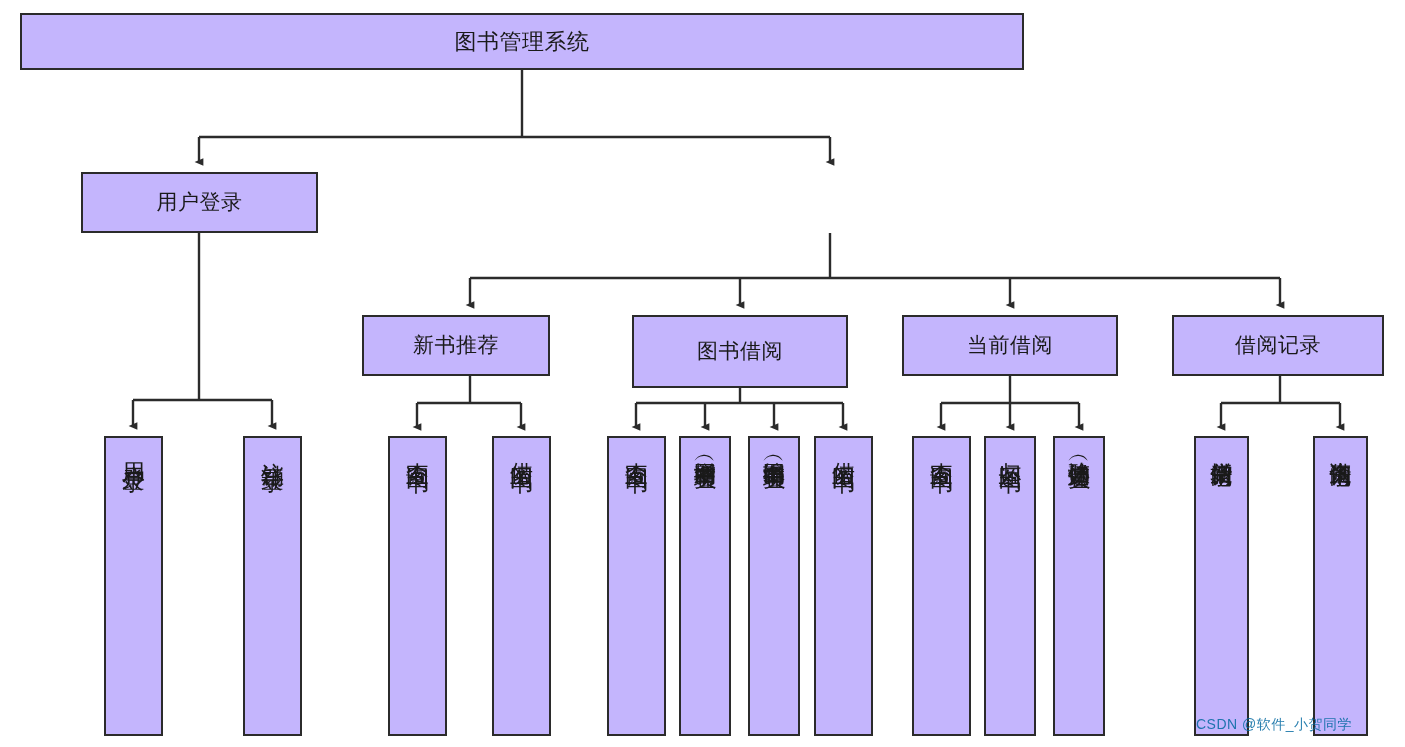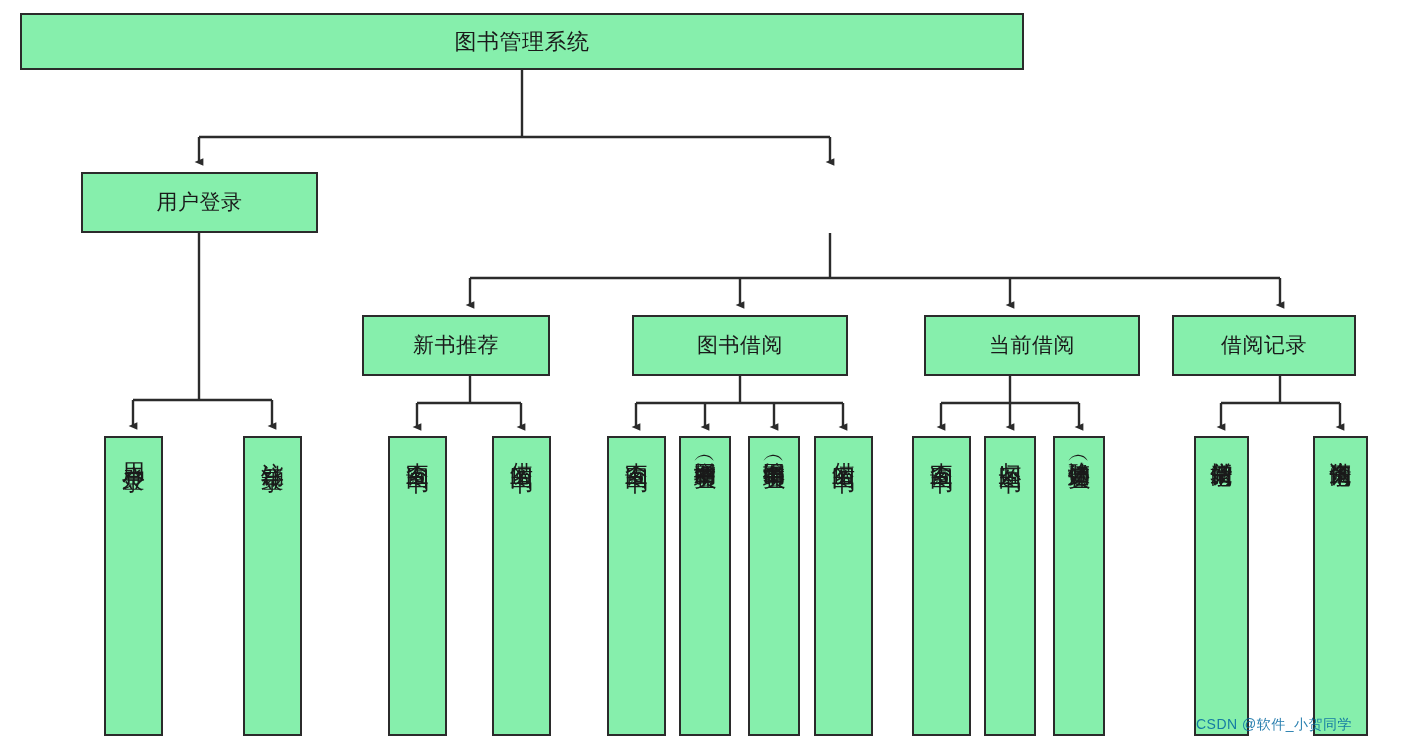--- a/index.html
+++ b/index.html
@@ -23,21 +23,21 @@
     left: 0;
     top: 0;
     width: 1405px;
     height: 747px;
     pointer-events: none;
   }
   .node {
     position: absolute;
     box-sizing: border-box;
     border: 2px solid #2b2b2b;
-    background: #86efac;
+    background: #c4b5fd;
     display: flex;
     align-items: center;
     justify-content: center;
     color: #1a1a1a;
     text-align: left;
     line-height: 1.18;
   }
   .node .lbl {
     display: block;
     letter-spacing: 0.5px;
@@ -137,29 +137,29 @@
 
   <div class="node h" style="left:81px; top:172px; width:237px; height:61px;">
     <span class="lbl">用户登录</span>
   </div>
 
 
   <div class="node h" style="left:362px; top:315px; width:188px; height:61px;">
     <span class="lbl">新书推荐</span>
   </div>
 
-  <div class="node h" style="left:632px; top:315px; width:216px; height:61px;">
+  <div class="node h" style="left:632px; top:315px; width:216px; height:73px;">
     <span class="lbl">图书借阅</span>
   </div>
 
-  <div class="node h" style="left:902px; top:315px; width:216px; height:61px;margin-left:22px;">
+  <div class="node h" style="left:902px; top:315px; width:216px; height:61px;">
     <span class="lbl">当前借阅</span>
   </div>
 
-  <div class="node h" style="left:1172px; top:315px; width:184px; height:61px;">
+  <div class="node h" style="left:1172px; top:315px; width:212px; height:61px;">
     <span class="lbl">借阅记录</span>
   </div>
 
   <div class="node v" style="left:104px; top:436px; width:59px; height:300px;">
     <span class="lbl">用户登录</span>
   </div>
 
   <div class="node v" style="left:243px; top:436px; width:59px; height:300px;">
     <span class="lbl">注销登录</span>
   </div>

